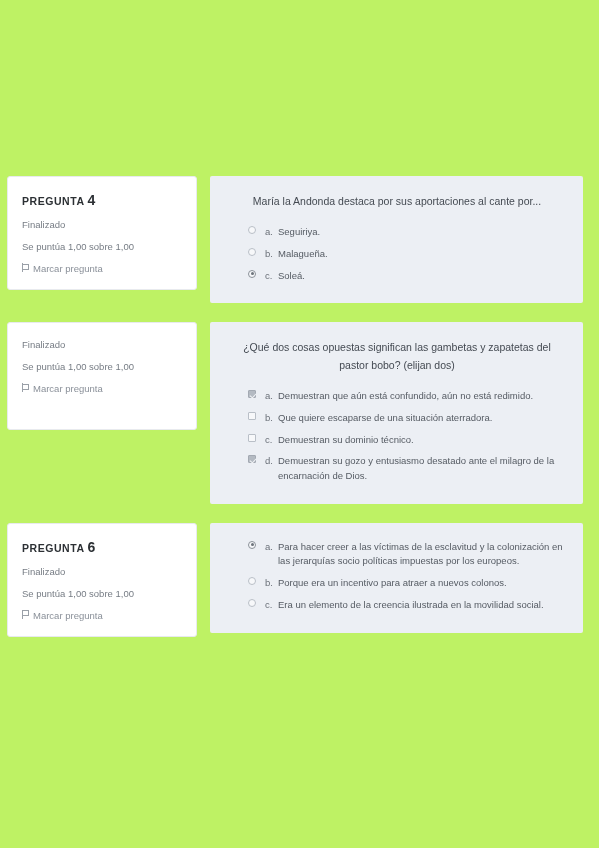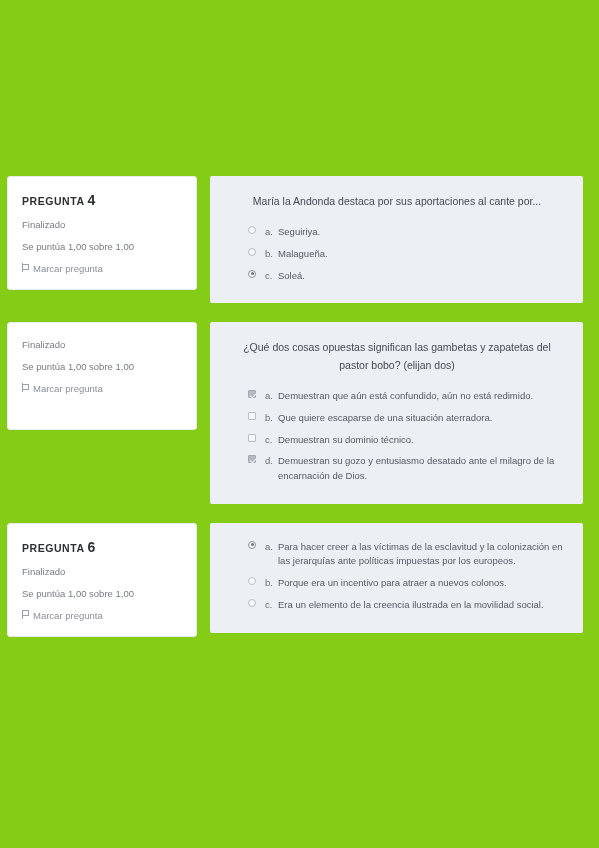--- a/index.html
+++ b/index.html
@@ -16,21 +16,21 @@
     color: #3d444b;
     overflow: hidden;
   }
 
   .page {
     position: absolute;
     left: 0;
     top: 0;
     width: 599px;
     height: 848px;
-    background: #84cc16;
+    background: #bef264;
   }
 
   .quiz-area {
     position: absolute;
     left: 0;
     top: 176px;
     width: 599px;
   }
 
   .question-block {
@@ -309,21 +309,21 @@
             </div>
           </div>
         </div>
         <div class="qpanel">
           <ul class="answers">
             <li class="answer">
               <span class="ctl">
                 <span class="radio checked"></span>
               </span>
               <span class="ans-letter">a.</span>
-              <span class="ans-text">Para hacer creer a las víctimas de la esclavitud y la colonización en las jerarquías ante políticas impuestas por los europeos.</span>
+              <span class="ans-text">Para hacer creer a las víctimas de la esclavitud y la colonización en las jerarquías socio políticas impuestas por los europeos.</span>
             </li>
             <li class="answer">
               <span class="ctl">
                 <span class="radio"></span>
               </span>
               <span class="ans-letter">b.</span>
               <span class="ans-text">Porque era un incentivo para atraer a nuevos colonos.</span>
             </li>
             <li class="answer">
               <span class="ctl">

